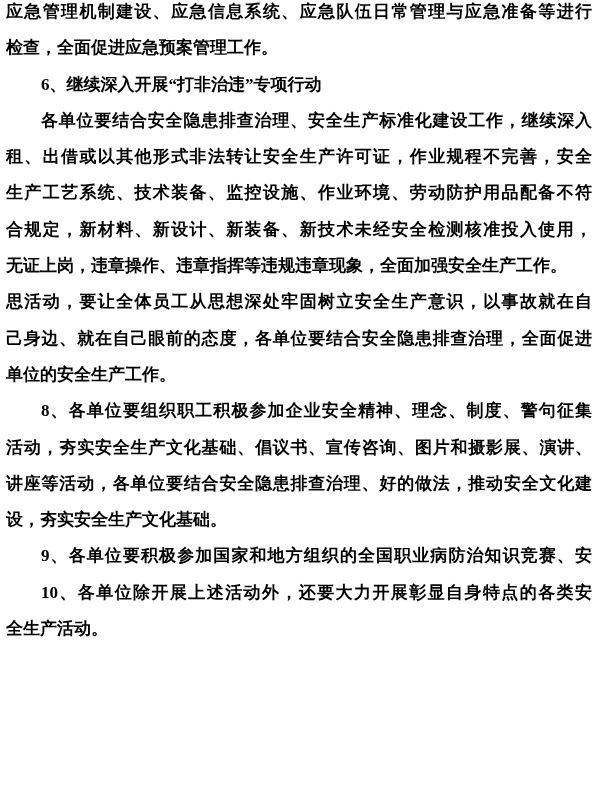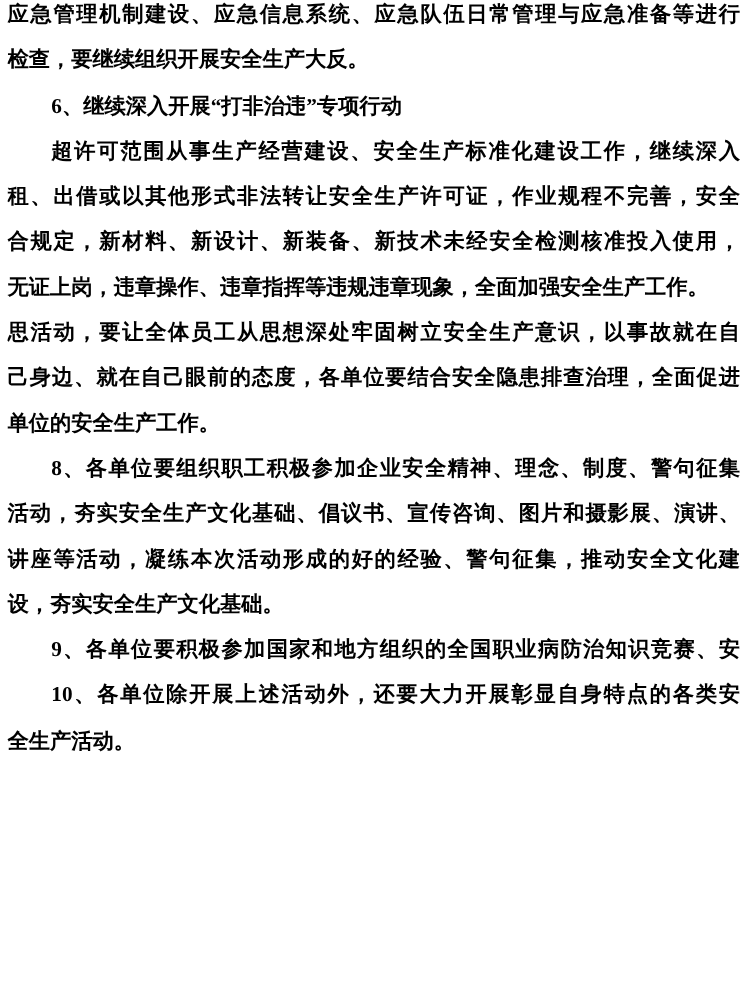--- a/index.html
+++ b/index.html
@@ -47,40 +47,41 @@
     text-indent: 35px;
   }
 </style>
 </head>
 <body style="background: rgb(255, 255, 255);">
 
 <div class="page" style="color: rgb(0, 0, 0);">
   <div class="text-block">
       <div class="paragraph">
         <div class="line">应急管理机制建设、应急信息系统、应急队伍日常管理与应急准备等进行</div>
-        <div class="line last">检查，要继续组织开展安全生产大反。</div>
+        <div class="line last">检查，全面促进应急预案管理工作。</div>
       </div>
       <div class="paragraph">
         <div class="line last indent">6、继续深入开展“打非治违”专项行动</div>
       </div>
       <div class="paragraph">
-        <div class="line indent">超许可范围从事生产经营建设、安全生产标准化建设工作，继续深入</div>
+        <div class="line indent">各单位要结合安全隐患排查治理、安全生产标准化建设工作，继续深入</div>
         <div class="line">租、出借或以其他形式非法转让安全生产许可证，作业规程不完善，安全</div>
+        <div class="line">生产工艺系统、技术装备、监控设施、作业环境、劳动防护用品配备不符</div>
         <div class="line">合规定，新材料、新设计、新装备、新技术未经安全检测核准投入使用，</div>
         <div class="line last">无证上岗，违章操作、违章指挥等违规违章现象，全面加强安全生产工作。</div>
       </div>
       <div class="paragraph">
         <div class="line">思活动，要让全体员工从思想深处牢固树立安全生产意识，以事故就在自</div>
         <div class="line">己身边、就在自己眼前的态度，各单位要结合安全隐患排查治理，全面促进</div>
         <div class="line last">单位的安全生产工作。</div>
       </div>
       <div class="paragraph">
         <div class="line indent">8、各单位要组织职工积极参加企业安全精神、理念、制度、警句征集</div>
         <div class="line">活动，夯实安全生产文化基础、倡议书、宣传咨询、图片和摄影展、演讲、</div>
-        <div class="line">讲座等活动，凝练本次活动形成的好的经验、警句征集，推动安全文化建</div>
+        <div class="line">讲座等活动，各单位要结合安全隐患排查治理、好的做法，推动安全文化建</div>
         <div class="line last">设，夯实安全生产文化基础。</div>
       </div>
       <div class="paragraph">
         <div class="line indent">9、各单位要积极参加国家和地方组织的全国职业病防治知识竞赛、安</div>
       </div>
       <div class="paragraph">
         <div class="line indent">10、各单位除开展上述活动外，还要大力开展彰显自身特点的各类安</div>
         <div class="line last">全生产活动。</div>
       </div>
     </div>

